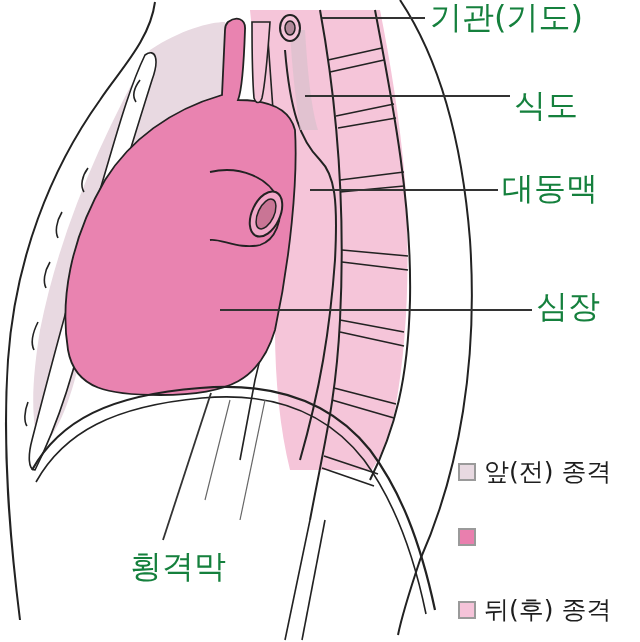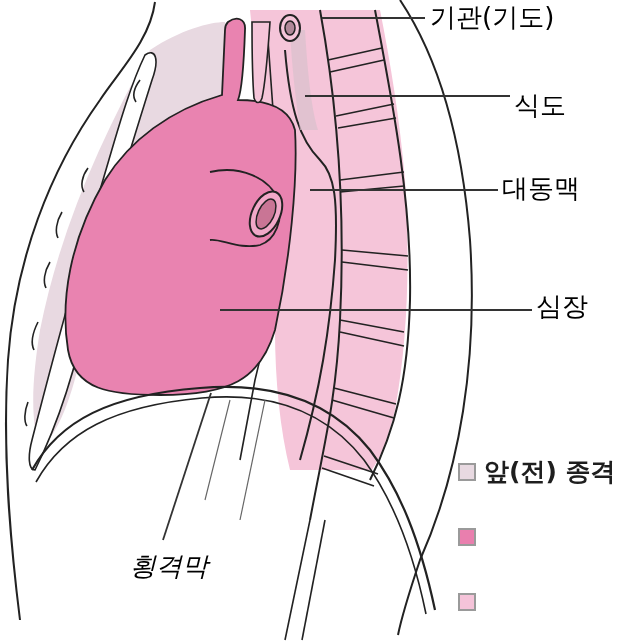--- a/index.html
+++ b/index.html
@@ -1,23 +1,23 @@
 <!DOCTYPE html>
 <html><head>
 <meta charset="utf-8">
 <style>
   html, body { margin:0; padding:0; background:#ffffff; }
   body { width:640px; height:642px; position:relative; overflow:hidden;
          font-family:"DejaVu Sans","Liberation Sans",sans-serif; color:#222; }
   #art { position:absolute; left:0; top:0; width:640px; height:642px; }
-  .label { position:absolute; font-size:26px; line-height:30px; color:#000000; white-space:nowrap; }
+  .label { position:absolute; font-size:32px; line-height:30px; color:#15803d; white-space:nowrap; }
   .legend { position:absolute; left:458px; }
   .legend-item { position:absolute; left:0; display:flex; align-items:center; white-space:nowrap; }
   .swatch { width:18px; height:18px; border:2px solid #9a9a9a; box-sizing:border-box; margin-right:8px; }
-  .legend-text { font-size:25px; font-weight:bold; color:#1e1e1e; }
+  .legend-text { font-size:25px; font-weight:normal; color:#1e1e1e; }
 </style>
 </head>
 <body>
 
 <svg id="art" viewBox="0 0 640 642" xmlns="http://www.w3.org/2000/svg">
 
   <path d="M155 2 C150 40 120 70 100 100 C50 170 15 260 8 360 C2 450 10 540 20 620" fill="none" stroke="#222" stroke-width="2"></path>
 
   <path d="M400 0 C440 60 462 140 470 240 C478 360 460 470 420 560 C410 590 402 615 398 635" fill="none" stroke="#222" stroke-width="2"></path>
 
@@ -88,26 +88,27 @@
       <line x1="310" y1="190" x2="498" y2="190"></line>
       <line x1="220" y1="310" x2="532" y2="310"></line>
       <line x1="163" y1="540" x2="211" y2="393"></line>
     </g>
 </svg>
 
 <div class="label" style="left:430px; top:2px;">기관(기도)</div>
 <div class="label" style="left:514px; top:90px;">식도</div>
 <div class="label" style="left:502px; top:173px;">대동맥</div>
 <div class="label" style="left:536px; top:291px;">심장</div>
-<div class="label" style="left:130px; top:551px;font-style:italic;">횡격막</div>
+<div class="label" style="left:130px; top:551px;">횡격막</div>
 
 <div class="legend">
   <div class="legend-item" style="top:455px;">
     <span class="swatch" style="background:#e8d9e1;"></span>
     <span class="legend-text">앞(전) 종격</span>
   </div>
   <div class="legend-item" style="top:528px;">
     <span class="swatch" style="background:#e97fae;"></span>
   </div>
   <div class="legend-item" style="top:593px;">
     <span class="swatch" style="background:#f5c3d9;"></span>
+    <span class="legend-text">뒤(후) 종격</span>
   </div>
 </div>
 
 </body></html>

